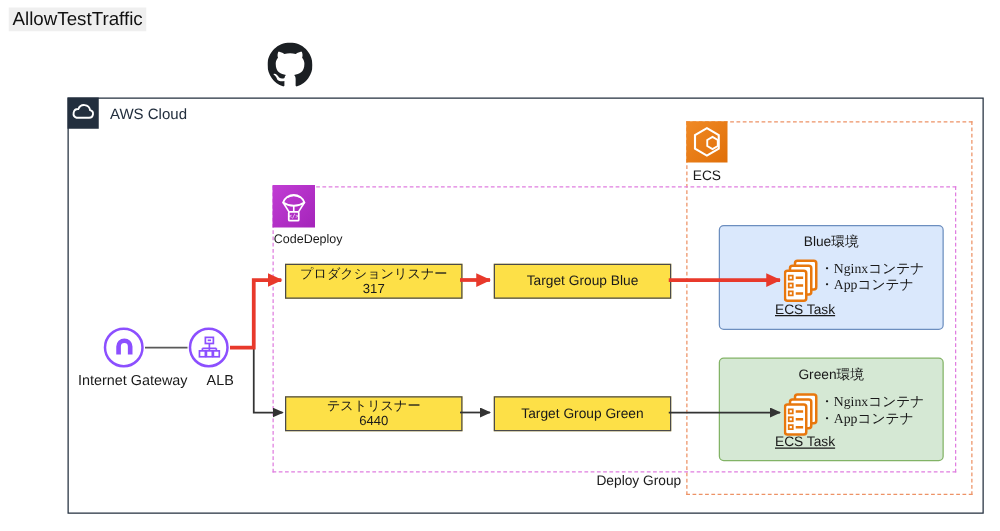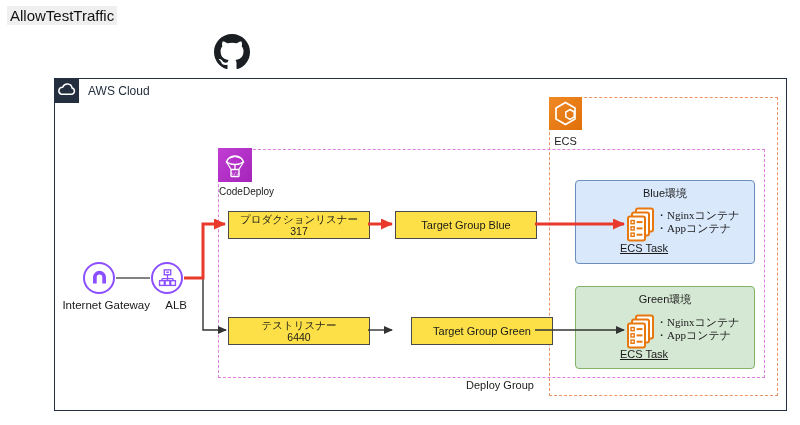--- a/index.html
+++ b/index.html
@@ -11,33 +11,33 @@
   
   .page-title{left:7px;top:6px;font-size:15px;color:#111;background:#efefef;padding:1px 3px;}
   
   .aws-box{left:54px;top:78px;width:731px;height:331px;border:1.5px solid #232f3e;z-index:1;background:transparent;}
   .aws-hdr-icon{left:54px;top:78px;width:25px;height:25px;background:#232f3e;z-index:2;display:flex;align-items:center;justify-content:center;}
   .aws-label{left:88px;top:84px;font-size:12px;color:#232f3e;z-index:2;}
   
   .ecs-box{left:549px;top:97px;width:227px;height:297px;border:1.5px dashed #ed9266;z-index:2;}
   .ecs-icon{left:549px;top:97px;width:33px;height:33px;background:linear-gradient(135deg,#f08a26,#e06f08);z-index:3;display:flex;align-items:center;justify-content:center;}
   .ecs-label{left:549px;top:135px;width:33px;text-align:center;font-size:11px;z-index:3;}
-  .deploy-group-label{left:455px;top:379px;width:90px;text-align:center;font-size:11px;z-index:3;}
+  .deploy-group-label{left:455px;top:379px;width:90px;text-align:right;font-size:11px;z-index:3;}
   
   .cd-box{left:218px;top:149px;width:545px;height:227px;border:1.5px dashed #e07ee0;z-index:2;}
   .cd-icon{left:218px;top:148px;width:34px;height:34px;background:linear-gradient(135deg,#c13dd4,#a424ba);z-index:3;display:flex;align-items:center;justify-content:center;}
   .cd-label{left:219px;top:186px;font-size:10px;z-index:3;}
   
   .node{background:#fde047;border:1px solid #4a4a4a;z-index:4;display:flex;flex-direction:column;align-items:center;justify-content:center;text-align:center;}
   .node .l1{font-size:10.5px;line-height:12px;}
   .node .l2{font-size:10.5px;line-height:12px;}
   .node-prod{left:228px;top:211px;width:140px;height:26px;}
   .node-test{left:228px;top:317px;width:140px;height:26px;}
   .node-tgb{left:395px;top:211px;width:140px;height:26px;font-size:11px;}
-  .node-tgg{left:395px;top:317px;width:140px;height:26px;font-size:11px;margin-left:16px;}
+  .node-tgg{left:395px;top:317px;width:140px;height:26px;font-size:11px;}
   
   .env{z-index:3;border-radius:4px;}
   .env-blue{left:575px;top:180px;width:178px;height:82px;background:#dae8fc;border:1px solid #6c8ebf;}
   .env-green{left:575px;top:286px;width:178px;height:81px;background:#d5e8d4;border:1px solid #82b366;}
   .env-title{position:absolute;left:0;right:0;top:5px;text-align:center;font-size:11px;color:#1a1a1a;}
   .task-icon-blue{left:627px;top:207px;z-index:4;}
   .task-icon-green{left:627px;top:314px;z-index:4;}
   .containers{font-size:11px;line-height:13px;z-index:4;white-space:nowrap;font-family:Liberation Serif, serif;}
   .containers-blue{left:656px;top:209px;}
   .containers-green{left:656px;top:316px;}

